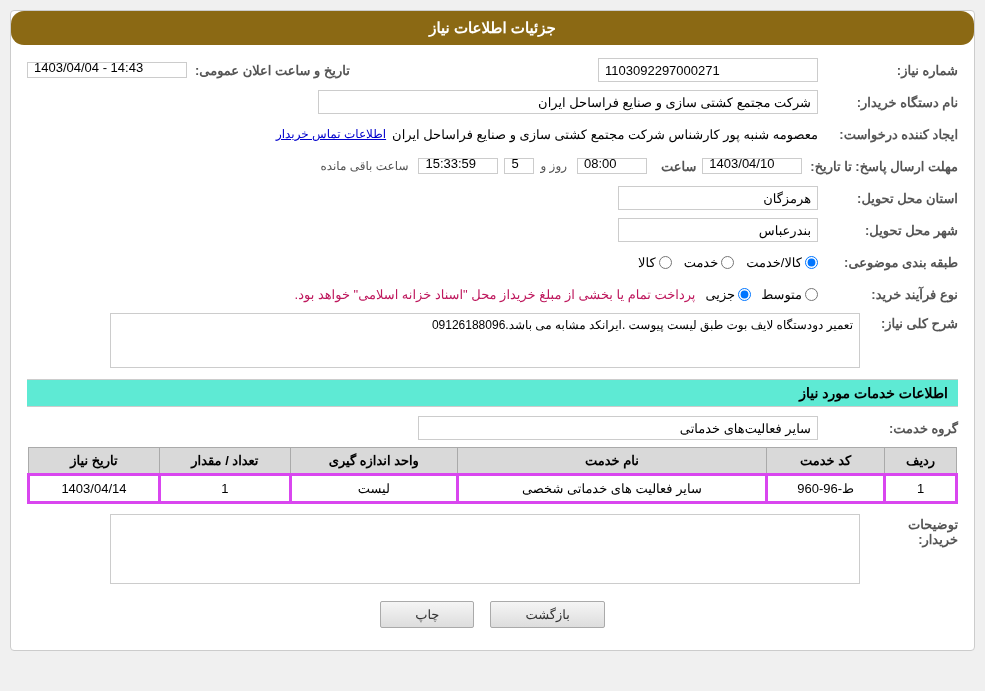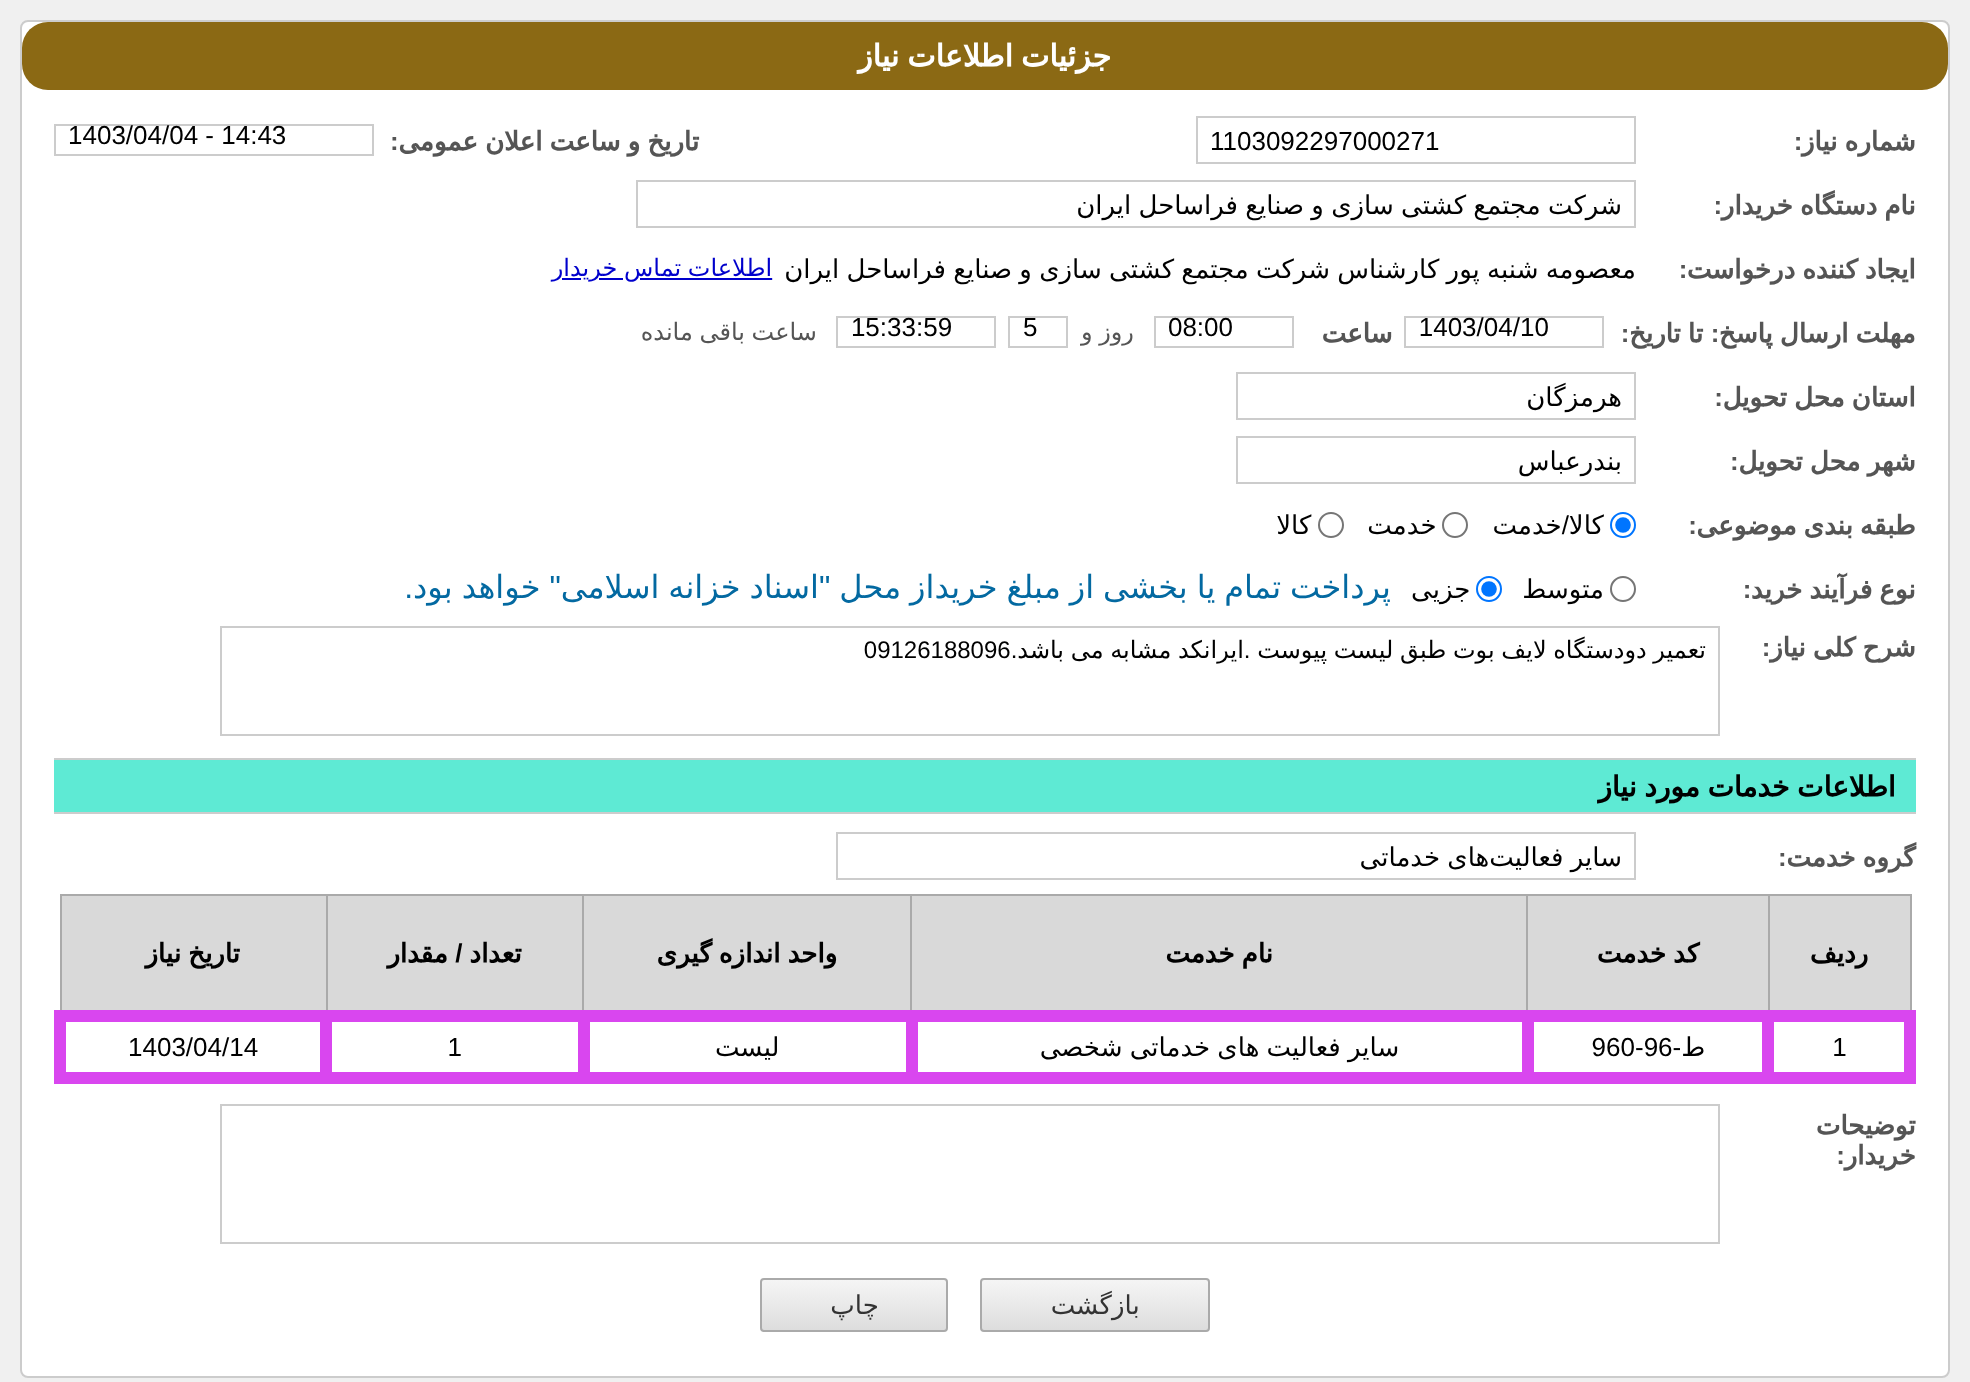--- a/index.html
+++ b/index.html
@@ -117,39 +117,39 @@
       align-items: center;
       gap: 3px;
     }
     
     .purchase-type-row {
       display: flex;
       align-items: center;
       gap: 10px;
     }
     .purchase-note {
-      color: #0369a1;
-      font-size: 16px;
+      color: #be185d;
+      font-size: 13px;
     }
     
     .services-table {
       width: 100%;
       border-collapse: collapse;
       font-size: 13px;
       margin-top: 6px;
     }
     .services-table th {
       background: #d9d9d9;
       border: 1px solid #aaa;
-      padding: 21px 8px;
+      padding: 5px 8px;
       text-align: center;
       font-weight: bold;
     }
     .services-table td {
-      border: 6px solid #d946ef;
+      border: 3px solid #d946ef;
       padding: 5px 8px;
       text-align: center;
     }
     .services-table tr:nth-child(odd) td { background: #fff; }
     .services-table tr:nth-child(even) td { background: #f7f7f7; }
     
     .btn-row {
       display: flex;
       justify-content: center;
       gap: 16px;

